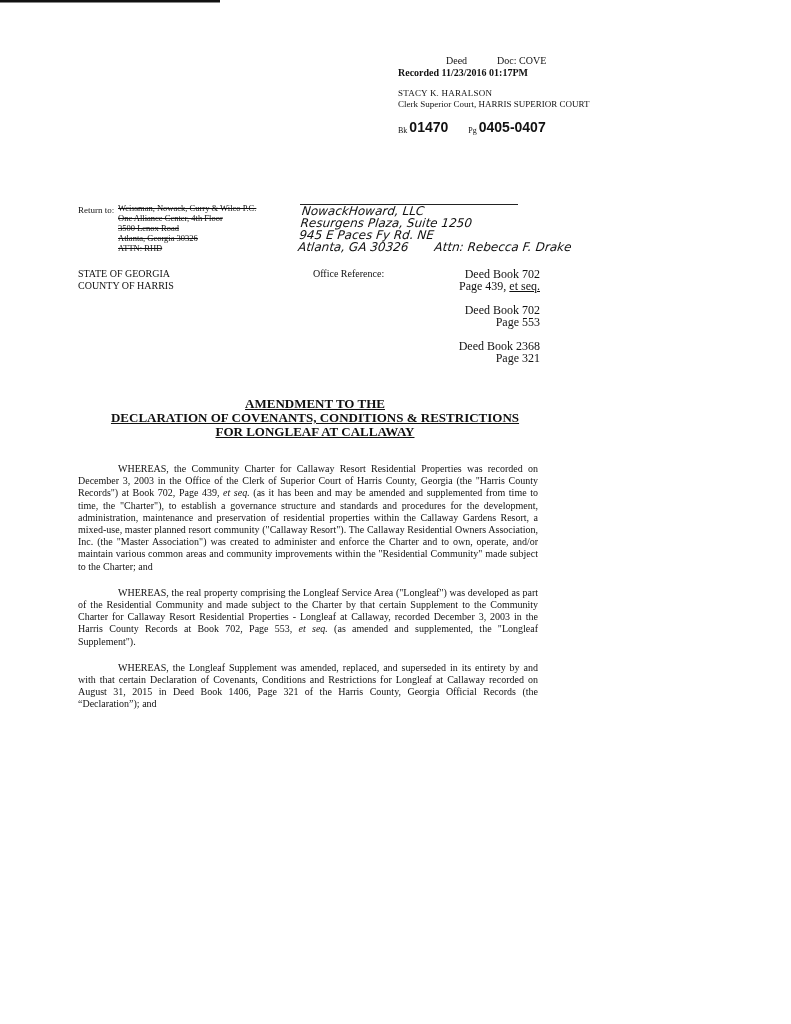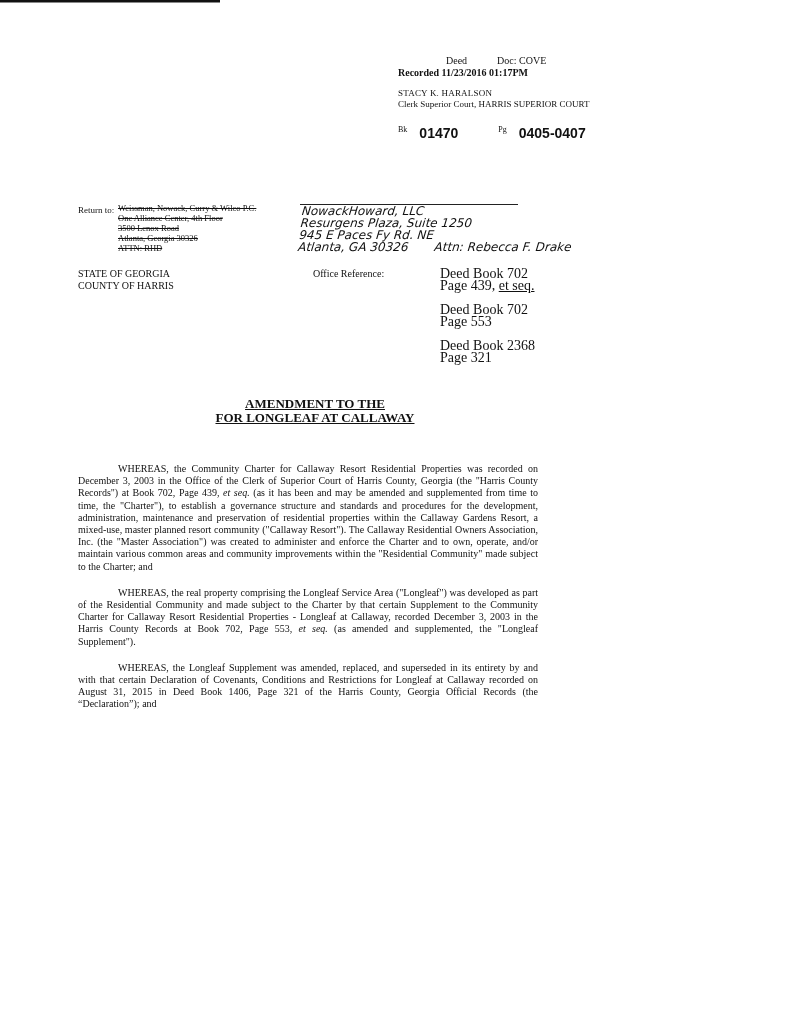--- a/index.html
+++ b/index.html
@@ -10,37 +10,37 @@
     .abs { position: absolute; }
     .topbar { left: 0; top: 0; height: 3px; width: 220px; background: #111; }
     .topbar2 { left: 0; top: 2px; height: 1px; width: 220px; background: #888; }
 
     
     .stamp { left: 398px; top: 55px; width: 240px; }
     .stamp .l1 { font-size: 10px; display: flex; gap: 30px; margin-left: 48px; }
     .stamp .l2 { font-size: 10px; font-weight: bold; margin-top: 1px; }
     .stamp .l3 { font-size: 9px; margin-top: 10px; letter-spacing: 0.2px; }
     .stamp .l4 { font-size: 9px; margin-top: 1px; }
-    .stamp .l5 { font-size: 11px; margin-top: 16px; display: flex; align-items: flex-start; gap: 12px; }
+    .stamp .l5 { font-size: 11px; margin-top: 10px; display: flex; align-items: flex-end; gap: 2px; }
     .stamp .l5 .big { font-size: 14px; font-weight: bold; font-family: "Liberation Sans Narrow", "Liberation Sans", sans-serif; }
     .stamp .l5 .sm { font-size: 8px; }
     .stamp .l5 .gap { width: 16px; display: inline-block; }
 
     
     .return-label { left: 78px; top: 205px; font-size: 9px; }
     .struck { left: 118px; top: 203px; font-size: 8.5px; line-height: 10px; }
     .struck div { text-decoration: line-through; font-family: Liberation Serif, serif; }
     .hr-line { left: 300px; top: 204px; width: 218px; height: 1px; background: #222; }
     .hand { left: 300px; top: 205px; font-family: "DejaVu Sans", sans-serif; font-size: 12px; line-height: 12px; font-style: italic; transform: skewX(-6deg); }
     .hand .attn { margin-left: 26px; }
 
     
     .state { left: 78px; top: 268px; font-size: 10px; line-height: 12px; }
     .crossref { left: 313px; top: 268px; font-size: 10px; }
-    .refs { left: 440px; top: 268px; width: 100px; font-size: 14px; line-height: 12px; text-align: left; }
+    .refs { left: 440px; top: 268px; width: 100px; font-size: 12px; line-height: 12px; text-align: right; }
     .refs .grp { margin-bottom: 12px; }
     .refs u { text-decoration: underline; }
 
     
     .title { left: 60px; top: 397px; width: 510px; text-align: center; font-weight: bold; font-size: 13px; line-height: 14px; }
     .title div span { text-decoration: underline; margin-top: 8px; }
 
     
     .body { left: 78px; top: 463px; width: 460px; font-size: 10px; line-height: 12.2px; text-align: justify; }
     .body p { margin: 0 0 14px 0; text-indent: 40px; }
@@ -102,20 +102,21 @@
     <div>Page 553</div>
   </div>
   <div class="grp">
     <div>Deed Book 2368</div>
     <div>Page 321</div>
   </div>
 </div>
 
 <div class="abs title">
   <div><span>AMENDMENT TO THE</span></div>
+  <div><span>DECLARATION OF COVENANTS, CONDITIONS &amp; RESTRICTIONS</span></div>
   <div><span>FOR LONGLEAF AT CALLAWAY</span></div>
 </div>
 
 <div class="abs body">
   <p><span>WHEREAS, the Community Charter for Callaway Resort Residential Properties was recorded on December 3, 2003 in the Office of the Clerk of Superior Court of Harris County, Georgia (the "Harris County Records") at Book 702, Page 439, </span><i>et seq.</i><span> (as it has been and may be amended and supplemented from time to time, the "Charter"), to establish a governance structure and standards and procedures for the development, administration, maintenance and preservation of residential properties  within the Callaway Gardens Resort, a mixed-use, master planned resort community ("Callaway Resort").  The Callaway Residential Owners Association, Inc. (the "Master Association") was created to administer and enforce the Charter and to own, operate, and/or maintain various common areas and community improvements within the "Residential Community" made subject to the Charter; and</span></p>
   <p><span>WHEREAS, the real property comprising the Longleaf Service Area ("Longleaf") was developed as part of the Residential Community and made subject to the Charter by that certain Supplement to the Community Charter for Callaway Resort Residential Properties - Longleaf at Callaway, recorded December 3, 2003 in the Harris County Records at Book 702, Page 553, </span><i>et seq.</i><span> (as amended and supplemented, the "Longleaf Supplement").</span></p>
   <p>WHEREAS, the Longleaf Supplement was amended, replaced, and superseded in its entirety by and with that certain Declaration of Covenants, Conditions and Restrictions for Longleaf at Callaway recorded on August 31, 2015 in Deed Book 1406, Page 321 of the Harris County, Georgia Official Records (the “Declaration”); and</p>
 </div>
 
 </body></html>

